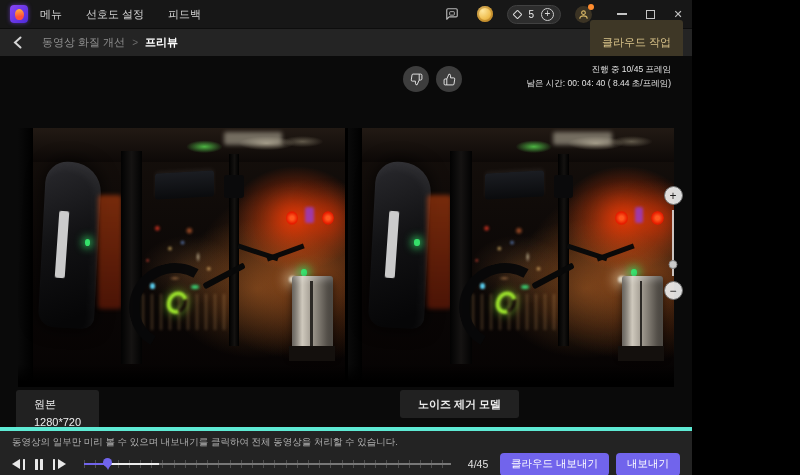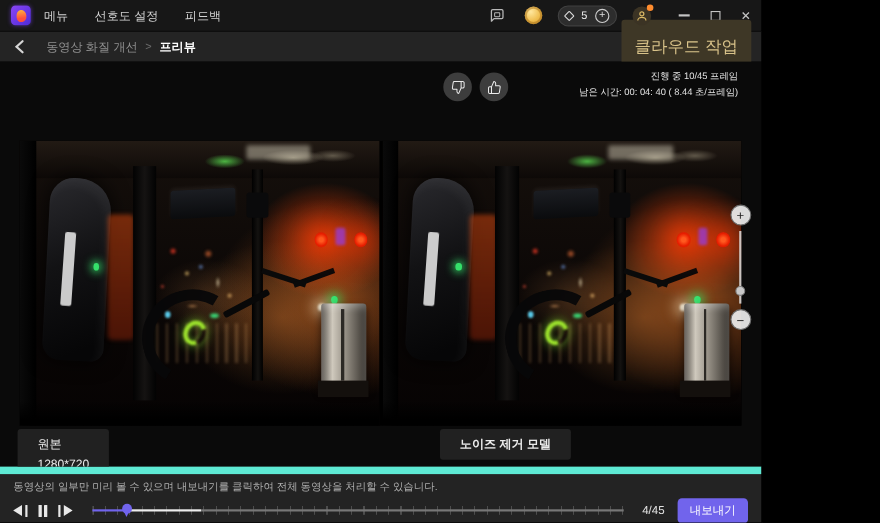--- a/index.html
+++ b/index.html
@@ -37,21 +37,21 @@
   .glyph-max{width:9px;height:9px;border:1.3px solid #c4c4c4;display:block;}
 
   
   .navbar{height:28px;background:#242424;display:flex;align-items:center;flex:0 0 28px;border-top:1px solid #0d0d0d;}
   .back{width:34px;display:flex;align-items:center;justify-content:center;cursor:pointer;}
   .breadcrumb{display:flex;align-items:center;gap:7px;margin-left:8px;font-size:11px;}
   .bc-parent{color:#8f8f8f;}
   .bc-sep{color:#6a6a6a;font-size:10px;}
   .bc-current{color:#ffffff;font-weight:bold;}
   .cloud-tasks{margin-left:auto;margin-right:9px;background:#3e3726;border:none;border-radius:3px;
-        color:#d8c289;font-size:15px;padding:15px 12px;font-family:inherit;cursor:pointer;}
+        color:#d8c289;font-size:11px;padding:15px 12px;font-family:inherit;cursor:pointer;}
 
   
   .preview-panel{position:relative;flex:1;background:#0a0a0a;overflow:hidden;}
   .feedback-row{position:absolute;top:10px;left:403px;display:flex;gap:7px;z-index:5;}
   .fb-btn{width:26px;height:26px;border-radius:50%;background:#3d3d3d;border:none;display:flex;
         align-items:center;justify-content:center;padding:0;cursor:pointer;}
   .progress-info{position:absolute;top:6px;right:21px;text-align:right;font-size:8.5px;color:#e3e3e3;line-height:1.7;z-index:5;}
 
   .compare{position:absolute;left:18px;right:18px;top:72px;height:259px;display:flex;gap:3px;background:#000;}
   .pane{flex:1;position:relative;overflow:hidden;background:#000;}
@@ -129,21 +129,21 @@
   .white-dot{left:83%;top:57%;width:2.2%;height:3%;background:rgba(255,250,230,.9);border-radius:50%;filter:blur(1px);
     box-shadow:0 0 12px 4px rgba(255,240,200,.6);}
   .pole{left:84%;top:57%;width:12.5%;height:30%;border-radius:3px;
     background:linear-gradient(90deg,#55504a,#cfc9bd 25%,#938d83 55%,#37332e);
     box-shadow:inset 0 4px 6px rgba(255,255,255,.25),0 4px 8px rgba(0,0,0,.6);}
   .pole-line{left:89.5%;top:59%;width:.8%;height:25%;background:#2c2925;}
   .pole-base{left:83%;top:84%;width:14%;height:6%;background:#14100d;}
   .bottom-shade{left:0;right:0;bottom:0;height:9%;background:linear-gradient(transparent,#000 75%);}
 
   
-  .bottombar{flex:0 0 47px;background:#232323;border-top:7px solid #5eead4;}
+  .bottombar{flex:0 0 47px;background:#232323;border-top:4px solid #5eead4;}
   .notice{padding:5px 12px 0;font-size:9.5px;color:#aeaeae;}
   .controls{display:flex;align-items:center;padding:4px 12px 0;height:26px;}
   .tr-btn{background:none;border:none;display:flex;align-items:center;gap:2.5px;padding:0;margin-right:10px;cursor:pointer;height:16px;}
   .bar{width:2.5px;height:11px;background:#e8e8e8;display:block;border-radius:.5px;}
   .tri-left{width:0;height:0;border-top:5.5px solid transparent;border-bottom:5.5px solid transparent;border-right:8px solid #e8e8e8;display:block;}
   .tri-right{width:0;height:0;border-top:5.5px solid transparent;border-bottom:5.5px solid transparent;border-left:8px solid #e8e8e8;display:block;}
   .timeline{position:relative;flex:1;height:12px;margin:0 12px 0 8px;}
   .ticks{position:absolute;left:0;right:0;top:2px;height:8px;
     background:repeating-linear-gradient(90deg,#4d4d4d 0 1px,transparent 1px 11.2px);}
   .track-line{position:absolute;left:0;right:0;top:5px;height:2px;
@@ -331,17 +331,18 @@
       <button class="tr-btn">
         <span class="bar"></span>
           <span class="tri-right"></span>
       </button>
       <div class="timeline">
         <div class="ticks"></div>
         <div class="track-line"></div>
         <div class="timeline-handle"></div>
       </div>
       <div class="counter">4/45</div>
+      <button class="btn">클라우드 내보내기</button>
       <button class="btn">내보내기</button>
     </div>
   </div>
 
 </div>
 
 </body></html>

